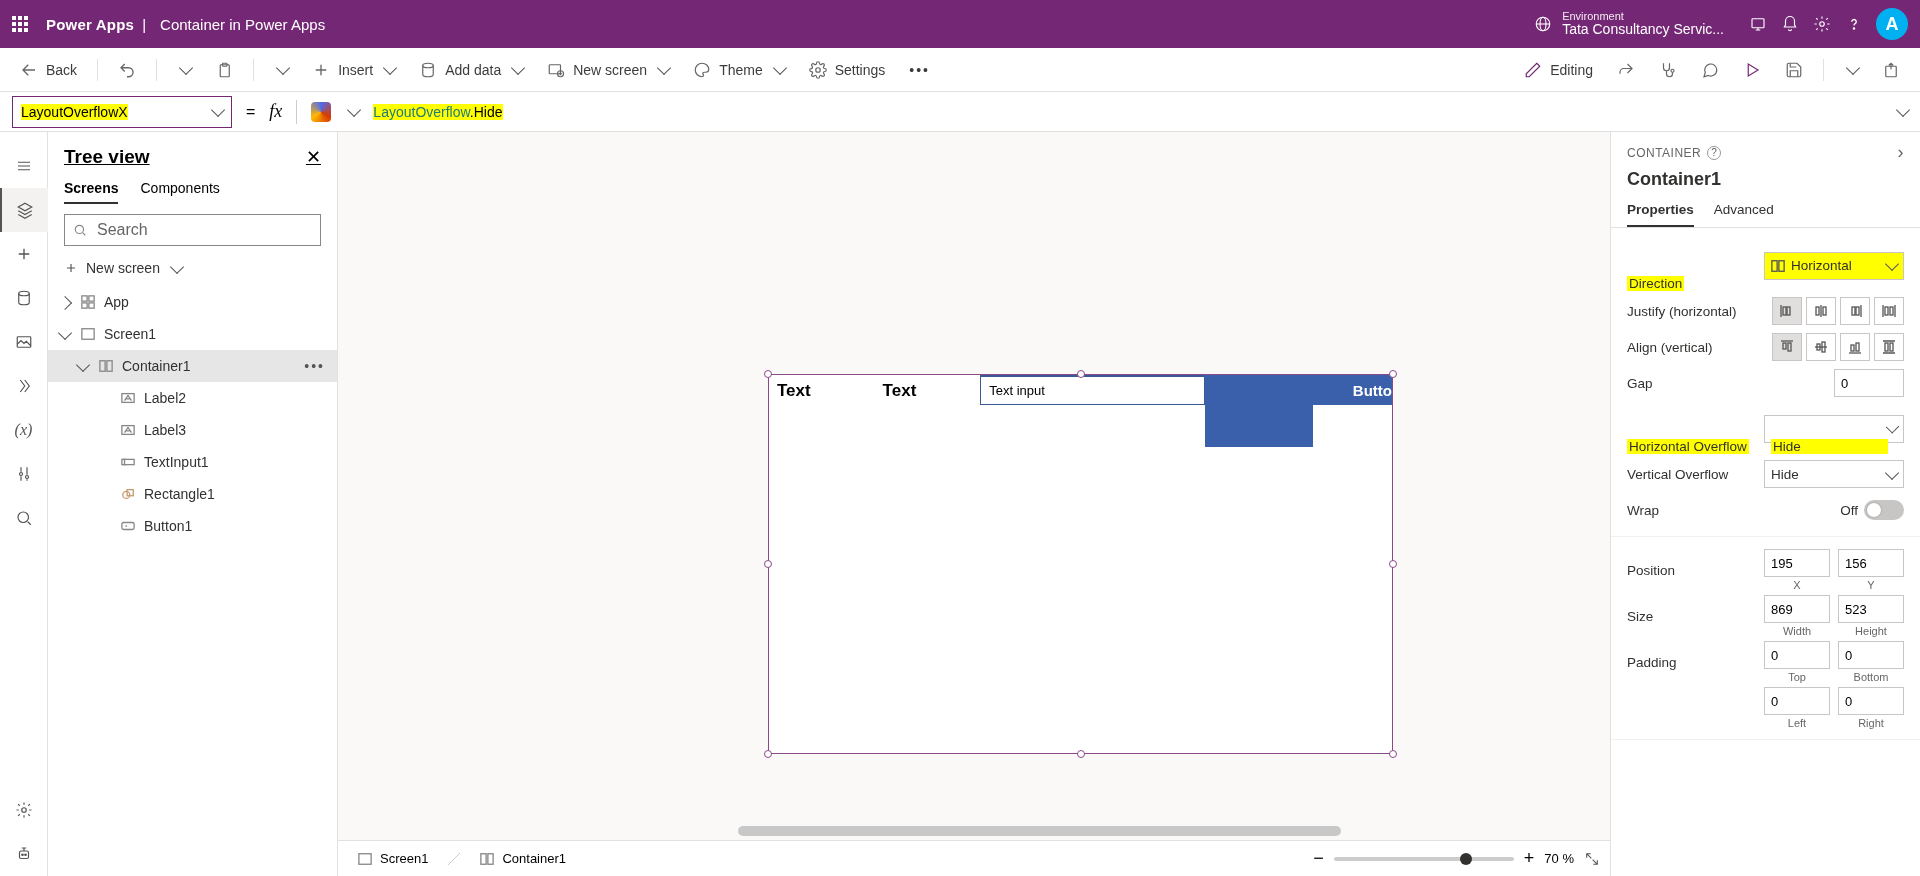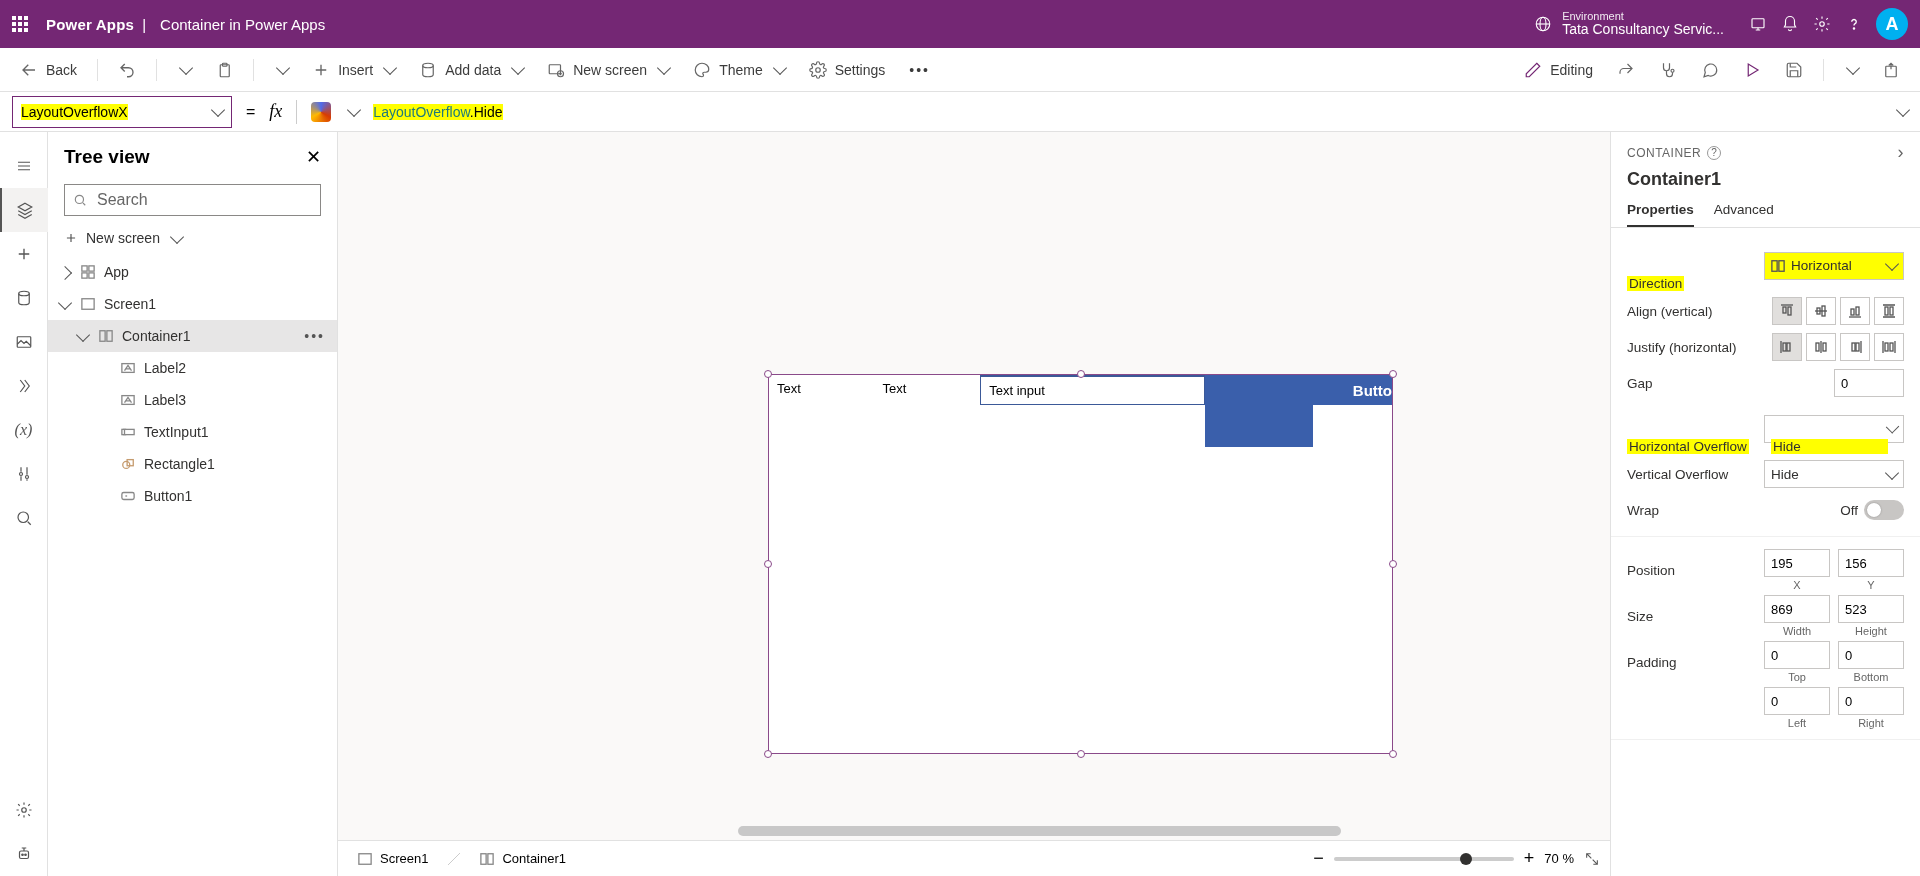--- a/index.html
+++ b/index.html
@@ -40,21 +40,21 @@
 
 
 .body { display: flex; height: calc(876px - 48px - 44px - 40px); }
 .rail { width: 48px; border-right: 1px solid #e1e1e1; display: flex; flex-direction: column; align-items: center; padding-top: 12px; color: #555; }
 .rail .ritem { width: 48px; height: 44px; display: flex; align-items: center; justify-content: center; cursor: pointer; }
 .rail .ritem.active { background: #f3f2f1; border-left: 2px solid #555; }
 .rail .railspacer { flex:1; }
 
 
 .tree { width: 290px; border-right: 1px solid #e1e1e1; display: flex; flex-direction: column; }
-.tree .thead { display:flex; align-items:flex-end; justify-content:space-between; padding: 14px 16px 6px; }
+.tree .thead { display:flex; align-items:flex-end; justify-content:space-between; padding: 14px 16px 6px; text-decoration: underline; }
 .tree .thead h3 { font-size: 19px; font-weight: 600; }
 .tree .tabs { display:flex; gap:22px; padding: 6px 16px 0; font-size:14px; }
 .tree .tabs span { padding-bottom:6px; cursor:pointer; }
 .tree .tabs span.act { font-weight:700; border-bottom: 2px solid #323130; }
 .tree .search { margin: 10px 16px; border:1px solid #8a8886; height:32px; display:flex; align-items:center; gap:10px; padding:0 8px; color:#666; }
 .tree .newscreen { margin: 4px 16px 10px; display:flex; align-items:center; gap:8px; font-size:14px; cursor:pointer; color:#333; }
 .tree ul { list-style:none; font-size:14px; color:#323130; }
 .tree li { display:flex; align-items:center; height:32px; padding-left: 12px; cursor:pointer; }
 .tree li.sel { background: #e7e6e6; }
 .tree li .caret { width:10px; height:10px; border-right:1.5px solid #555; border-bottom:1.5px solid #555; transform: rotate(45deg); margin-right: 10px; margin-top:-2px; }
@@ -66,21 +66,21 @@
 
 
 .canvaswrap { flex:1; display:flex; flex-direction:column; background:#faf9f8; position:relative; }
 .canvas { flex:1; position:relative; }
 .container-sel { position:absolute; left:430px; top:242px; width:625px; height:380px; border:1px solid #8a4a8a; background:#fff; }
 .handle { width:8px; height:8px; border:1px solid #8a4a8a; background:#fff; border-radius:50%; position:absolute; }
 .h-tl { left:-5px; top:-5px; } .h-tr { right:-5px; top:-5px; } .h-bl { left:-5px; bottom:-5px; } .h-br { right:-5px; bottom:-5px; }
 .h-tm { left:50%; top:-5px; transform:translateX(-50%);} .h-bm { left:50%; bottom:-5px; transform:translateX(-50%);}
 .h-ml { left:-5px; top:50%; transform:translateY(-50%);} .h-mr { right:-5px; top:50%; transform:translateY(-50%);}
 .crow { display:flex; height:30px; }
-.crow .lbl { width:106px; padding:6px 8px; font-size:13px; }
+.crow .lbl { width:106px; padding:6px 8px; font-size:17px;font-weight:bold; }
 .crow .tin { width:226px; border:1px solid #3b5998; border-top:2px solid #3b5998; padding:6px 8px; font-size:13px; }
 .rect { width:108px; height:72px; background:#3a5fab; margin-top:0; }
 .pbtn { width:79px; height:30px; background:#3a5fab; color:#fff; font-weight:700; display:flex; align-items:center; justify-content:flex-end; padding-right:0; font-size:15px; overflow:hidden; white-space:nowrap; }
 
 .canvasfoot { height:36px; border-top:1px solid #e1e1e1; display:flex; align-items:center; padding:0 10px; font-size:13px; gap:10px; background:#fff; }
 .canvasfoot .crumb { display:flex; align-items:center; gap:8px; padding:4px 10px; }
 .canvasfoot .crumbsep { width:12px; height:20px; background: linear-gradient(135deg, transparent 49%, #ccc 50%, transparent 51%); }
 .canvasfoot .spacer { flex:1; }
 .zoomslider { width:180px; height:4px; background:#ccc; position:relative; border-radius:2px; }
 .zoomslider .thumb { width:12px; height:12px; background:#323130; border-radius:50%; position:absolute; top:-4px; left:70%; }
@@ -367,20 +367,24 @@
           <path d="M12 4v4M9 4h6"></path>
         </svg>
       </div>
   </div>
 
   <div class="tree">
     <div class="thead">
       <h3>Tree view</h3>
       <span style="font-size:18px;cursor:pointer;">✕</span>
     </div>
+    <div class="tabs">
+      <span class="act">Screens</span>
+      <span>Components</span>
+    </div>
     <div class="search">
       <svg width="14" height="14" viewBox="0 0 24 24" fill="none" stroke="#888" stroke-width="2">
           <circle cx="11" cy="11" r="7"></circle>
           <path d="M21 21l-4-4"></path>
         </svg>
       <span>Search</span>
     </div>
     <div class="newscreen">
       <svg width="14" height="14" viewBox="0 0 24 24" stroke="#555" stroke-width="2">
           <path d="M12 5v14M5 12h14"></path>
@@ -546,20 +550,53 @@
         <div class="directionsel">
           <svg width="14" height="14" viewBox="0 0 16 16" fill="none" stroke="#555" stroke-width="1.5">
               <rect x="1" y="2" width="6" height="12"></rect>
               <rect x="9" y="2" width="6" height="12"></rect>
             </svg>
           <span>Horizontal</span>
           <div class="chev" style="margin-left:auto;"></div>
         </div>
       </div>
       <div class="row">
+        <label>Justify (horizontal)</label>
+        <div class="pillgroup">
+          <div class="pill act">
+              <svg width="16" height="16" viewBox="0 0 16 16" stroke="#555" stroke-width="1.3" fill="none">
+                <path d="M2 2v12"></path>
+                <rect x="4" y="4" width="3" height="8"></rect>
+                <rect x="8" y="4" width="3" height="8"></rect>
+              </svg>
+            </div>
+          <div class="pill">
+              <svg width="16" height="16" viewBox="0 0 16 16" stroke="#555" stroke-width="1.3" fill="none">
+                <path d="M8 2v12"></path>
+                <rect x="3" y="4" width="3" height="8"></rect>
+                <rect x="10" y="4" width="3" height="8"></rect>
+              </svg>
+            </div>
+          <div class="pill">
+              <svg width="16" height="16" viewBox="0 0 16 16" stroke="#555" stroke-width="1.3" fill="none">
+                <path d="M14 2v12"></path>
+                <rect x="5" y="4" width="3" height="8"></rect>
+                <rect x="9" y="4" width="3" height="8"></rect>
+              </svg>
+            </div>
+          <div class="pill">
+              <svg width="16" height="16" viewBox="0 0 16 16" stroke="#555" stroke-width="1.3" fill="none">
+                <path d="M2 2v12M14 2v12"></path>
+                <rect x="4" y="4" width="3" height="8"></rect>
+                <rect x="9" y="4" width="3" height="8"></rect>
+              </svg>
+            </div>
+        </div>
+      </div>
+      <div class="row">
         <label>Align (vertical)</label>
         <div class="pillgroup">
           <div class="pill act">
               <svg width="16" height="16" viewBox="0 0 16 16" stroke="#555" stroke-width="1.3" fill="none">
                 <path d="M2 2h12"></path>
                 <rect x="4" y="4" width="3" height="6"></rect>
                 <rect x="9" y="4" width="3" height="8"></rect>
               </svg>
             </div>
           <div class="pill">
@@ -579,53 +616,20 @@
           <div class="pill">
               <svg width="16" height="16" viewBox="0 0 16 16" stroke="#555" stroke-width="1.3" fill="none">
                 <path d="M2 2h12M2 14h12"></path>
                 <rect x="4" y="4" width="3" height="8"></rect>
                 <rect x="9" y="4" width="3" height="8"></rect>
               </svg>
             </div>
         </div>
       </div>
       <div class="row">
-        <label>Justify (horizontal)</label>
-        <div class="pillgroup">
-          <div class="pill act">
-              <svg width="16" height="16" viewBox="0 0 16 16" stroke="#555" stroke-width="1.3" fill="none">
-                <path d="M2 2v12"></path>
-                <rect x="4" y="4" width="3" height="8"></rect>
-                <rect x="8" y="4" width="3" height="8"></rect>
-              </svg>
-            </div>
-          <div class="pill">
-              <svg width="16" height="16" viewBox="0 0 16 16" stroke="#555" stroke-width="1.3" fill="none">
-                <path d="M8 2v12"></path>
-                <rect x="3" y="4" width="3" height="8"></rect>
-                <rect x="10" y="4" width="3" height="8"></rect>
-              </svg>
-            </div>
-          <div class="pill">
-              <svg width="16" height="16" viewBox="0 0 16 16" stroke="#555" stroke-width="1.3" fill="none">
-                <path d="M14 2v12"></path>
-                <rect x="5" y="4" width="3" height="8"></rect>
-                <rect x="9" y="4" width="3" height="8"></rect>
-              </svg>
-            </div>
-          <div class="pill">
-              <svg width="16" height="16" viewBox="0 0 16 16" stroke="#555" stroke-width="1.3" fill="none">
-                <path d="M2 2v12M14 2v12"></path>
-                <rect x="4" y="4" width="3" height="8"></rect>
-                <rect x="9" y="4" width="3" height="8"></rect>
-              </svg>
-            </div>
-        </div>
-      </div>
-      <div class="row">
         <label>Gap</label>
         <input type="text" style="width: 70px;" value="0">
       </div>
       <div class="row">
         <label class="hl">Horizontal Overflow</label>
         <div style="width:140px; border:1px solid #c8c6c4; height:28px; display:flex; align-items:center; padding:0 6px;" class="overflowsel">
           <span class="hl">Hide</span>
           <div class="chev" style="margin-left:auto;"></div>
         </div>
       </div>

